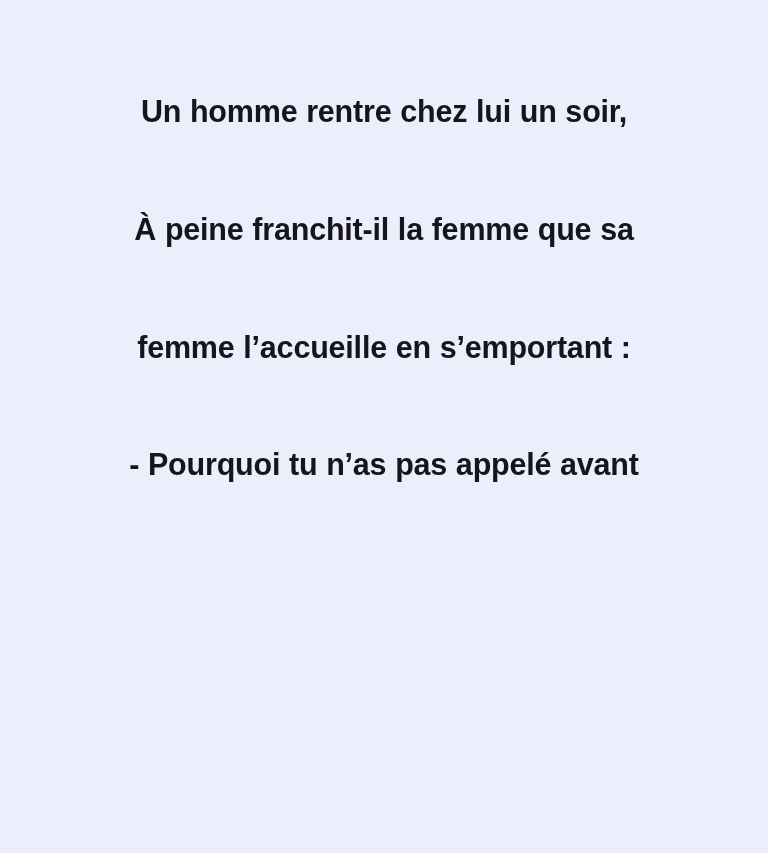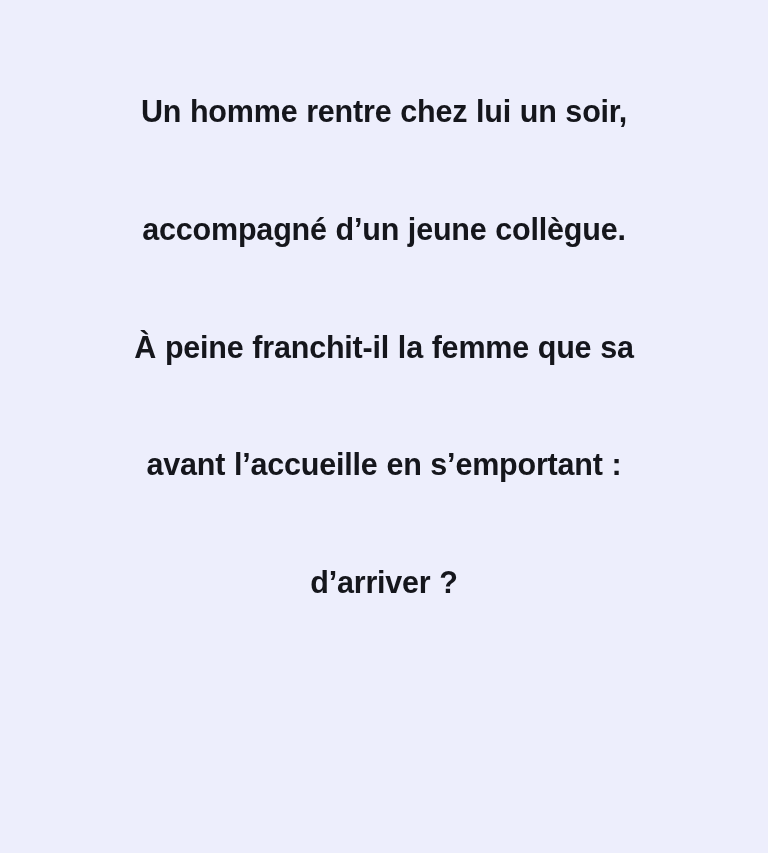--- a/index.html
+++ b/index.html
@@ -39,24 +39,23 @@
   .line {
     display: block;
   }
 </style>
 </head>
 <body>
 
 <div class="page">
   <div class="joke-text">
     <span class="line">Un homme rentre chez lui un soir,</span>
-    <span class="line">accompagné d’un jeune collègue.</span>
     <span class="line">À peine franchit-il la femme que sa</span>
-    <span class="line">avant l’accueille en s’emportant :</span>
-    <span class="line">d’arriver ?</span>
+    <span class="line">femme l’accueille en s’emportant :</span>
+    <span class="line">- Pourquoi tu n’as pas appelé avant</span>
     
     
     
     
     
     
     
     
     
     

